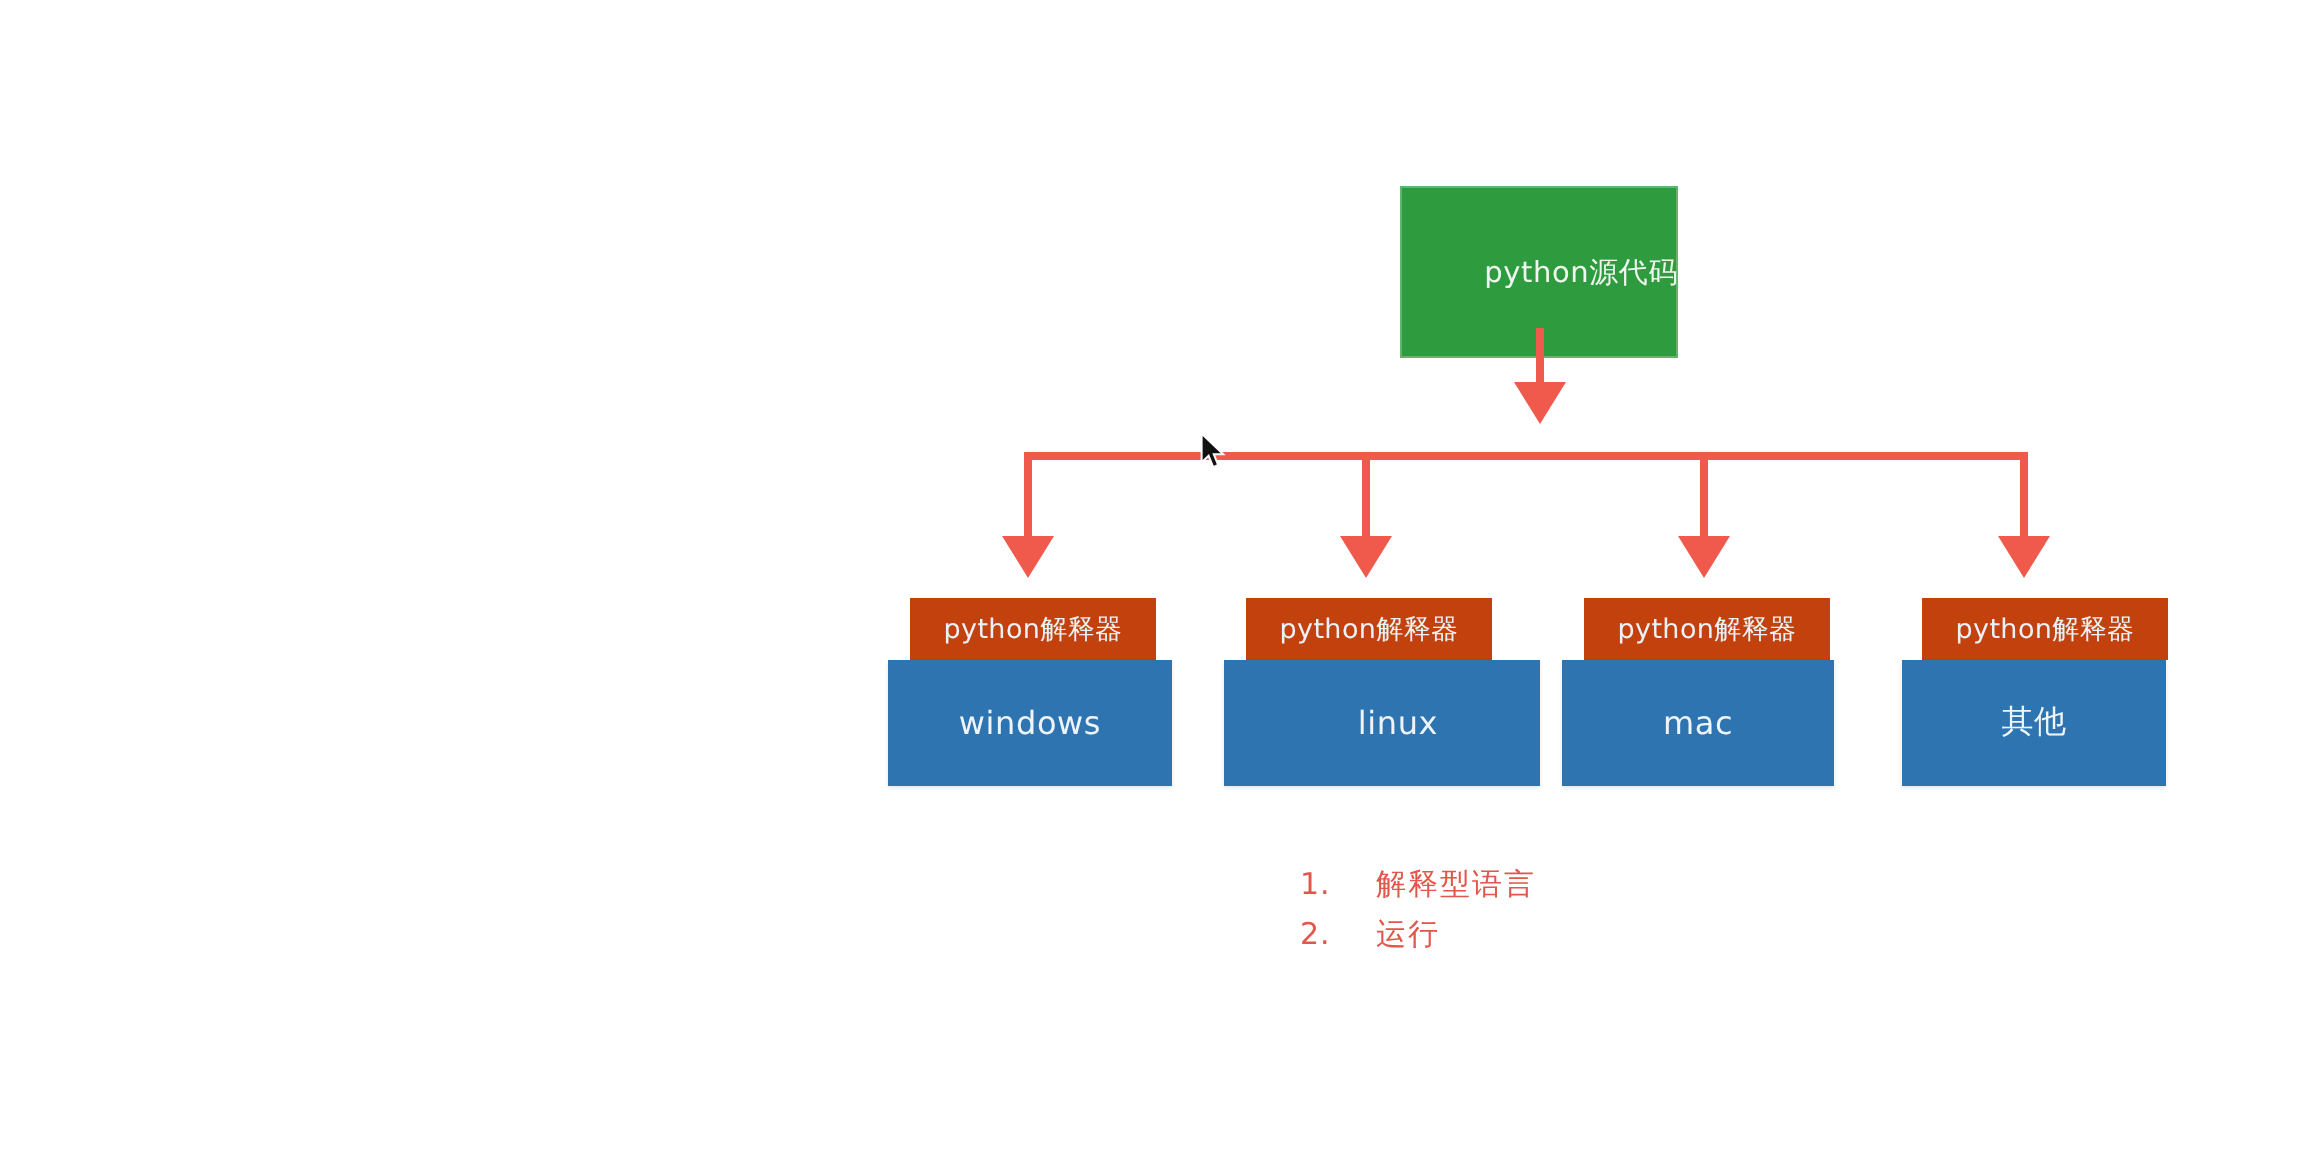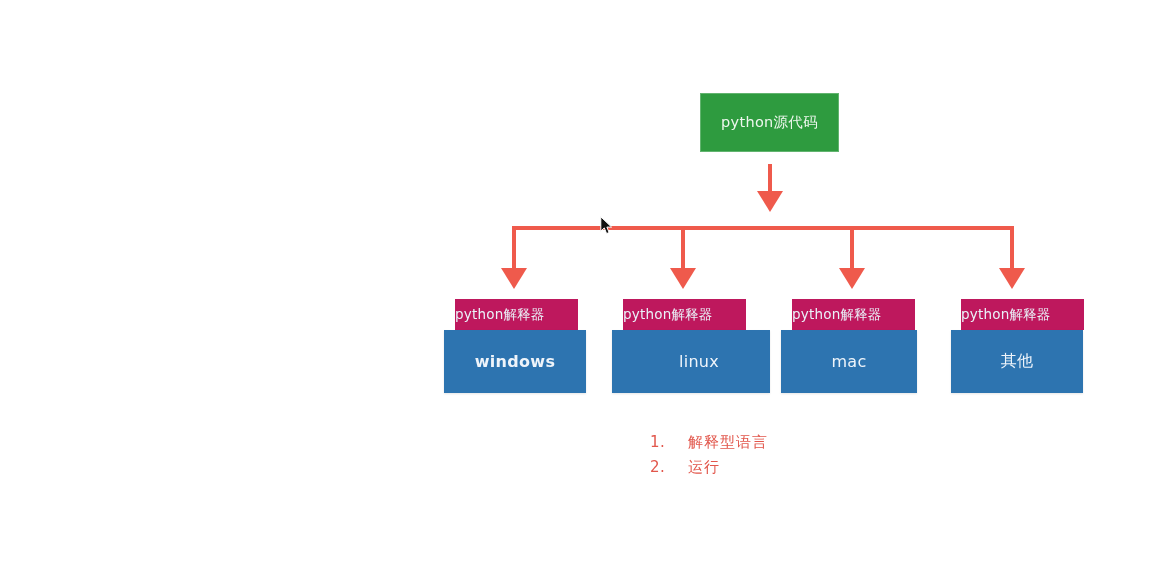--- a/index.html
+++ b/index.html
@@ -30,45 +30,46 @@
     white-space: nowrap;
     font-family: "DejaVu Sans", "Liberation Sans", sans-serif;
   }
 
   
   .source-box {
     position: absolute;
     left: 700px;
     top: 93px;
     width: 139px;
-    height: 59px;
+    height: 86px;
     background: #2e9b3f;
     display: flex;
     align-items: center;
-    justify-content: center;
+    justify-content: flex-end;
     box-shadow: inset 0 0 0 1px rgba(255,255,255,0.25);
   }
   .source-box .box-text {
     color: #eef7ee;
     font-size: 14.5px;
     letter-spacing: 0.3px;
     white-space: nowrap;
     font-family: "DejaVu Sans", "Liberation Sans", sans-serif;
   }
 
   
   .stack {
     position: absolute;
   }
   .interp-box {
     position: absolute;
     height: 31px;
-    background: #be185d;
+    background: #c2410c;
     display: flex;
     align-items: center;
+    justify-content: center;
   }
   .interp-box .box-text {
     color: #eaf2f9;
     font-size: 13.5px;
     letter-spacing: 0.2px;
     white-space: nowrap;
     font-family: "DejaVu Sans", "Liberation Sans", sans-serif;
   }
   .os-box {
     position: absolute;
@@ -159,21 +160,21 @@
   <div class="conn conn-v" style="left:850px; top:226px; height:45px;"></div>
   <div class="arrow-head" style="left:839px; top:268px;"></div>
 
   <div class="conn conn-v" style="left:1010px; top:226px; height:45px;"></div>
   <div class="arrow-head" style="left:999px; top:268px;"></div>
 
   <div class="stack">
     <div class="interp-box" style="left:455px; top:299px; width:123px;">
       <span class="box-text">python解释器</span>
     </div>
-    <div class="os-box" style="left:444px; top:330px; width:142px;font-weight:bold;">
+    <div class="os-box" style="left:444px; top:330px; width:142px;">
       <span class="box-text">windows</span>
     </div>
   </div>
 
   <div class="stack">
     <div class="interp-box" style="left:623px; top:299px; width:123px;">
       <span class="box-text">python解释器</span>
     </div>
     <div class="os-box" style="left:612px; top:330px; width:142px;padding-left:16px;">
       <span class="box-text">linux</span>

